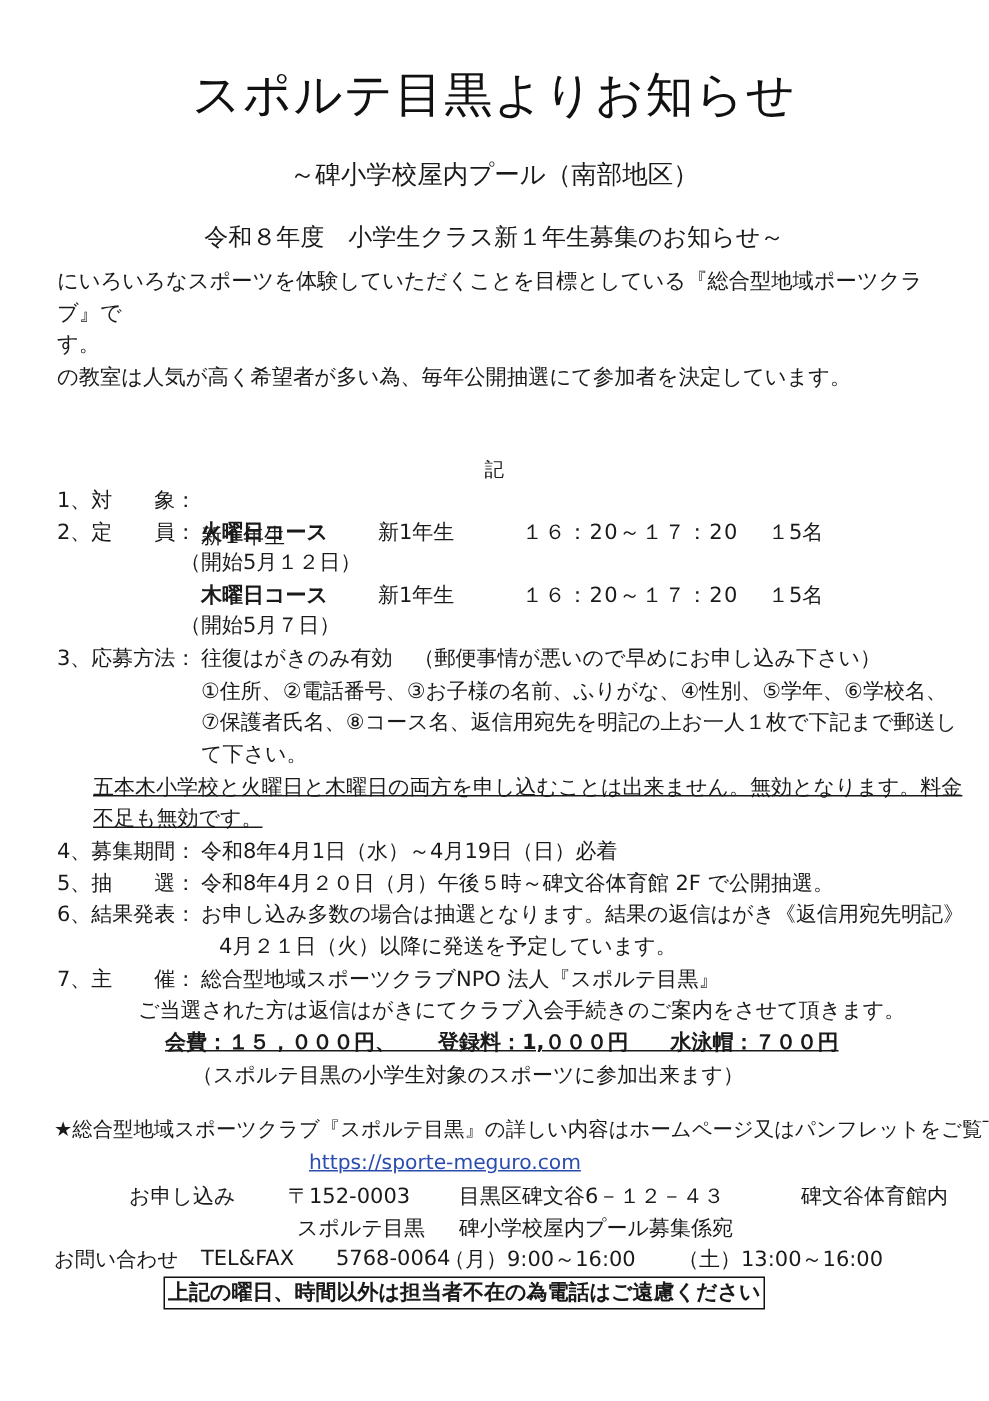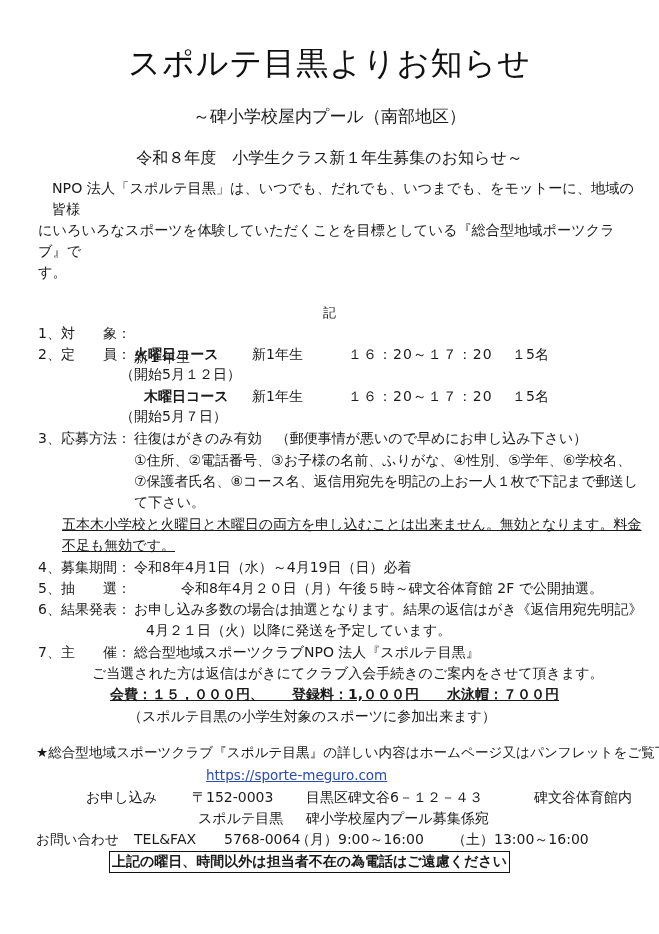--- a/index.html
+++ b/index.html
@@ -27,58 +27,58 @@
     }
   </style>
 </head>
 <body>
 
 <div class="abs title">スポルテ目黒よりお知らせ</div>
 <div class="abs subtitle">～碑小学校屋内プール（南部地区）</div>
 <div class="abs heading">令和８年度　小学生クラス新１年生募集のお知らせ～</div>
 
 <div class="abs para" style="top:178px;">
-  <div style="padding-left:14px;">NPO 法人「スポルテ目黒」は、いつでも、だれでも、いつまでも、をモットーに、地域の皆様</div>
   <div>にいろいろなスポーツを体験していただくことを目標としている『総合型地域ポーツクラブ』で</div>
   <div>す。</div>
 </div>
 <div class="abs para" style="top:242px;">
+  <div>の教室は人気が高く希望者が多い為、毎年公開抽選にて参加者を決定しています。</div>
 </div>
 
 <div class="abs ki">記</div>
 
 <div class="abs row" style="left:38px;top:325px;">1、対　　象：</div>
 <div class="abs row" style="left:134px;top:325px;margin-top:24px;">新１年生</div>
 
 <div class="abs row" style="left:38px;top:346px;">2、定　　員：</div>
 <div class="abs row bold" style="left:134px;top:346px;">火曜日コース</div>
 <div class="abs row" style="left:252px;top:346px;">新1年生</div>
 <div class="abs row" style="left:348px;top:346px;letter-spacing:1px;">１６：20～１７：20</div>
 <div class="abs row" style="left:512px;top:346px;">１5名</div>
 <div class="abs row" style="left:120px;top:366px;">（開始5月１２日）</div>
 
-<div class="abs row bold" style="left:134px;top:388px;margin-left:10px;">木曜日コース</div>
+<div class="abs row bold" style="left:134px;top:388px;">木曜日コース</div>
 <div class="abs row" style="left:252px;top:388px;">新1年生</div>
 <div class="abs row" style="left:348px;top:388px;letter-spacing:1px;">１６：20～１７：20</div>
 <div class="abs row" style="left:512px;top:388px;">１5名</div>
 <div class="abs row" style="left:120px;top:408px;">（開始5月７日）</div>
 
 <div class="abs row" style="left:38px;top:430px;">3、応募方法：</div>
 <div class="abs row" style="left:134px;top:430px;">往復はがきのみ有効　（郵便事情が悪いので早めにお申し込み下さい）</div>
 <div class="abs row" style="left:134px;top:452px;">①住所、②電話番号、③お子様の名前、ふりがな、④性別、⑤学年、⑥学校名、</div>
 <div class="abs row" style="left:134px;top:473px;">⑦保護者氏名、⑧コース名、返信用宛先を明記の上お一人１枚で下記まで郵送し</div>
 <div class="abs row" style="left:134px;top:494px;">て下さい。</div>
 <div class="abs row u" style="left:62px;top:516px;">五本木小学校と火曜日と木曜日の両方を申し込むことは出来ません。無効となります。料金</div>
 <div class="abs row u" style="left:62px;top:537px;">不足も無効です。</div>
 
 <div class="abs row" style="left:38px;top:559px;">4、募集期間：</div>
 <div class="abs row" style="left:134px;top:559px;">令和8年4月1日（水）～4月19日（日）必着</div>
 
 <div class="abs row" style="left:38px;top:580px;">5、抽　　選：</div>
-<div class="abs row" style="left:134px;top:580px;margin-left:47px;">令和8年4月２０日（月）午後５時～碑文谷体育館 2F で公開抽選。</div>
+<div class="abs row" style="left:134px;top:580px;">令和8年4月２０日（月）午後５時～碑文谷体育館 2F で公開抽選。</div>
 
 <div class="abs row" style="left:38px;top:601px;">6、結果発表：</div>
 <div class="abs row" style="left:134px;top:601px;">お申し込み多数の場合は抽選となります。結果の返信はがき《返信用宛先明記》</div>
 <div class="abs row" style="left:146px;top:622px;text-align:right;">4月２１日（火）以降に発送を予定しています。</div>
 
 <div class="abs row" style="left:38px;top:644px;">7、主　　催：</div>
 <div class="abs row" style="left:134px;top:644px;">総合型地域スポーツクラブNPO 法人『スポルテ目黒』</div>
 <div class="abs row" style="left:92px;top:665px;">ご当選された方は返信はがきにてクラブ入会手続きのご案内をさせて頂きます。</div>
 <div class="abs row u" style="left:110px;top:686px;font-weight:bold;">会費：１５，０００円、　　登録料：1,０００円　　水泳帽：７００円</div>
 <div class="abs row small" style="left:128px;top:708px;">（スポルテ目黒の小学生対象のスポーツに参加出来ます）</div>

